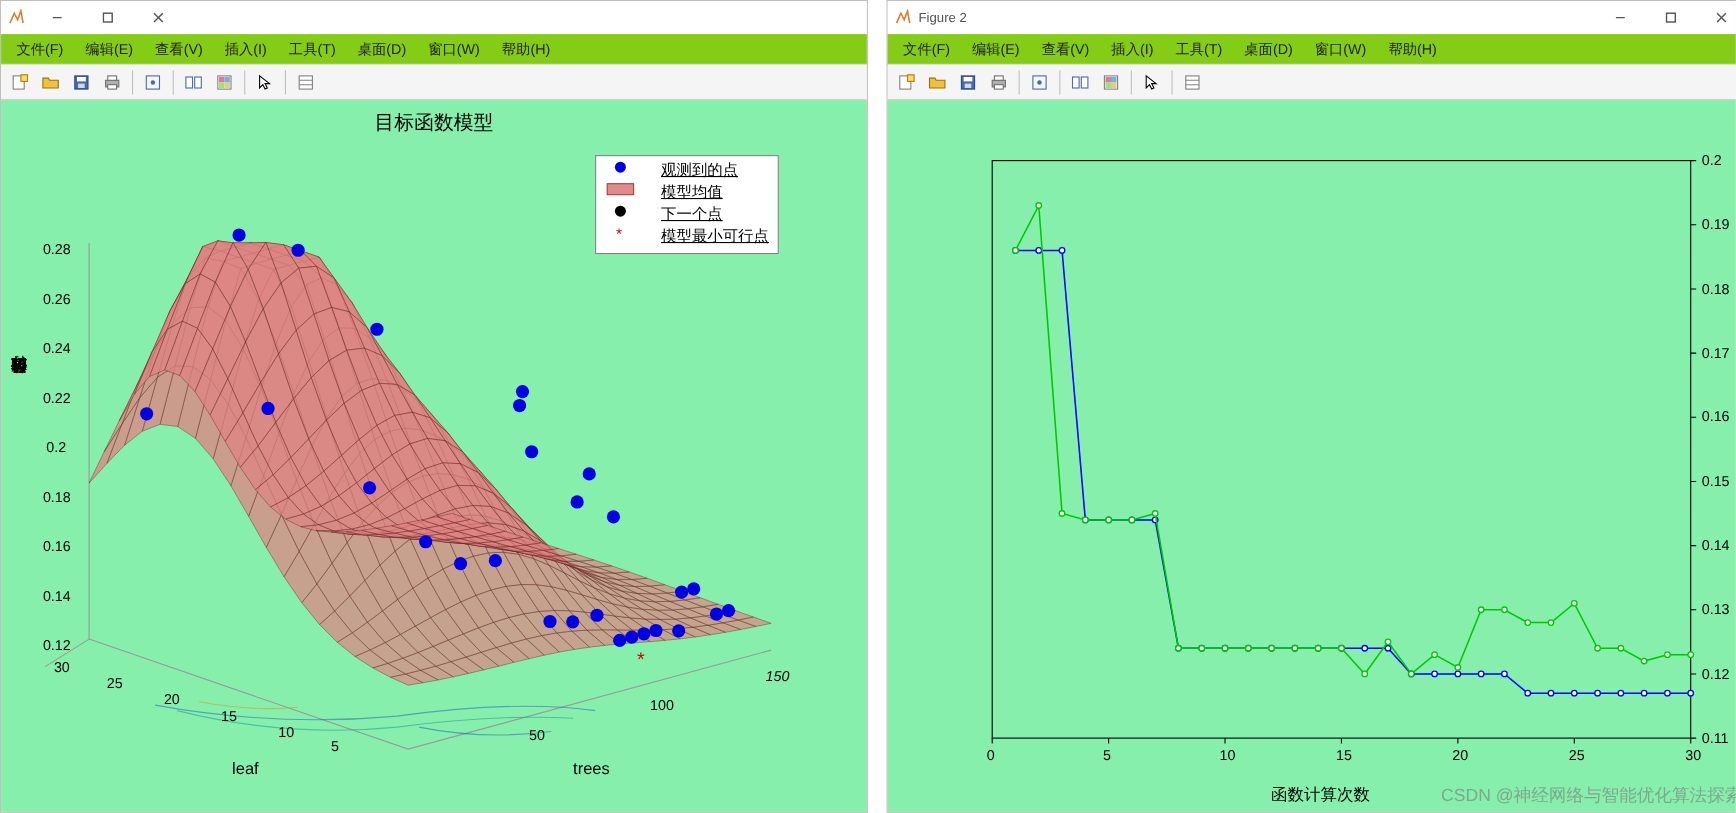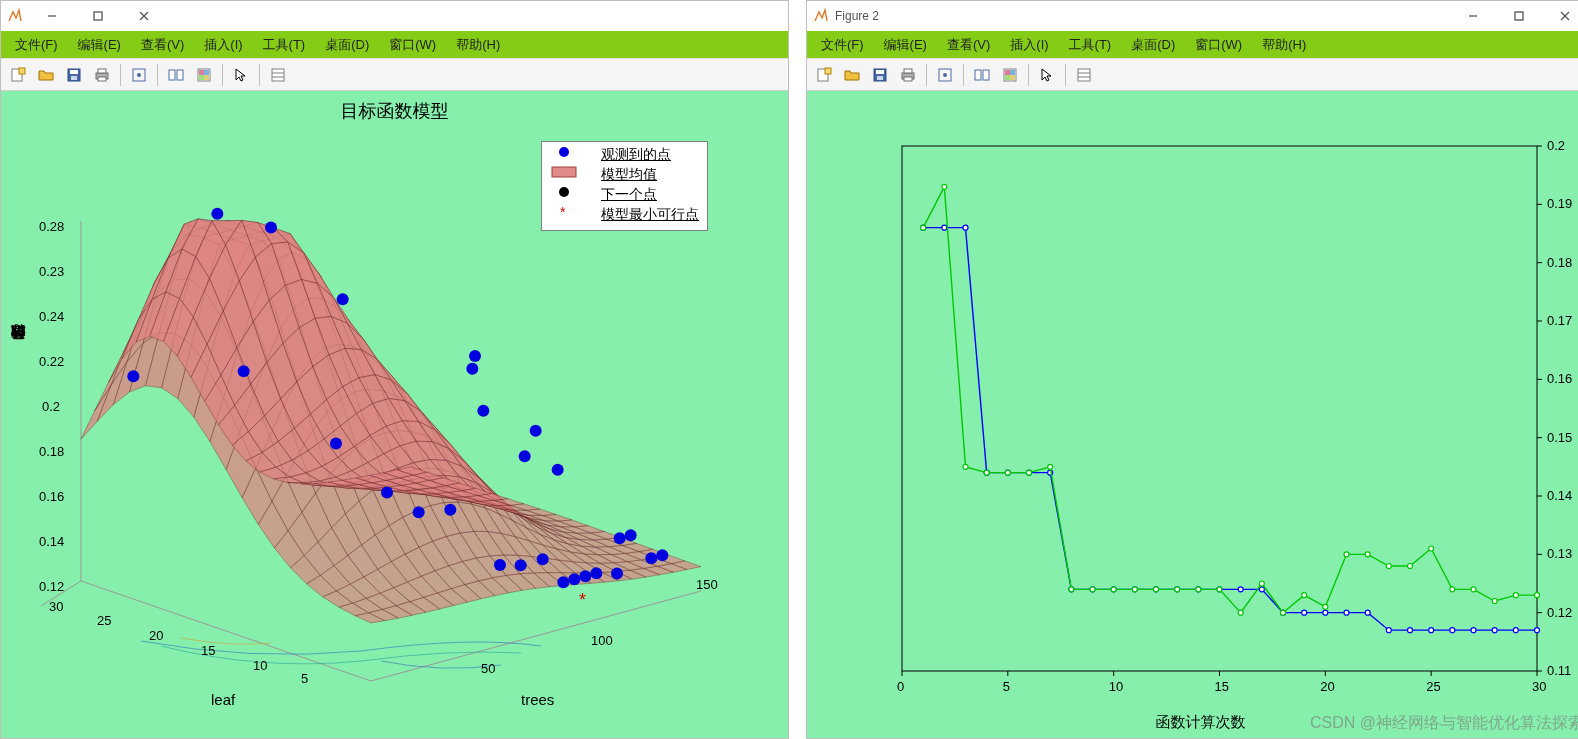--- a/index.html
+++ b/index.html
@@ -619,39 +619,39 @@
 
         <g stroke-width="1" fill="none" opacity="0.6">
           <path d="M140 550 Q250 570 360 560 Q470 545 540 555" stroke="#3070c0"></path>
           <path d="M160 555 Q260 580 360 570 Q450 558 520 562" stroke="#2aa0a0"></path>
           <path d="M180 547 Q230 556 270 552" stroke="#d0a030"></path>
           <path d="M380 570 Q440 582 500 574" stroke="#3070c0"></path>
         </g>
       </svg>
 
       <div class="tick" style="left:38px; top:128px;">0.28</div>
-      <div class="tick" style="left:38px; top:173px;">0.23</div>
+      <div class="tick" style="left:38px; top:173px;">0.26</div>
       <div class="tick" style="left:38px; top:218px;">0.24</div>
       <div class="tick" style="left:38px; top:263px;">0.22</div>
       <div class="tick" style="left:41px; top:308px;">0.2</div>
       <div class="tick" style="left:38px; top:353px;">0.18</div>
       <div class="tick" style="left:38px; top:398px;">0.16</div>
       <div class="tick" style="left:38px; top:443px;">0.14</div>
       <div class="tick" style="left:38px; top:488px;">0.12</div>
 
       <div class="tick" style="left:48px; top:508px;">30</div>
       <div class="tick" style="left:96px; top:522px;">25</div>
       <div class="tick" style="left:148px; top:537px;">20</div>
       <div class="tick" style="left:200px; top:552px;">15</div>
       <div class="tick" style="left:252px; top:567px;">10</div>
       <div class="tick" style="left:300px; top:580px;">5</div>
 
       <div class="tick" style="left:480px; top:570px;">50</div>
       <div class="tick" style="left:590px; top:542px;">100</div>
-      <div class="tick" style="left:695px; top:486px;">150</div>
+      <div class="tick" style="left:695px; top:516px;font-style:italic;">150</div>
 
       <div class="axis-label ylabel-v" style="left:8px; top:260px;">估计的目标函数值</div>
       <div class="axis-label" style="left:210px; top:600px;">leaf</div>
       <div class="axis-label" style="left:520px; top:600px;">trees</div>
 
       <div class="legend-box" style="right:80px; top:50px;">
         <div class="legend-row">
           <span class="legend-swatch">
               <svg width="28" height="14">
                 <circle cx="14" cy="7" r="5" fill="#0000e0"></circle>

